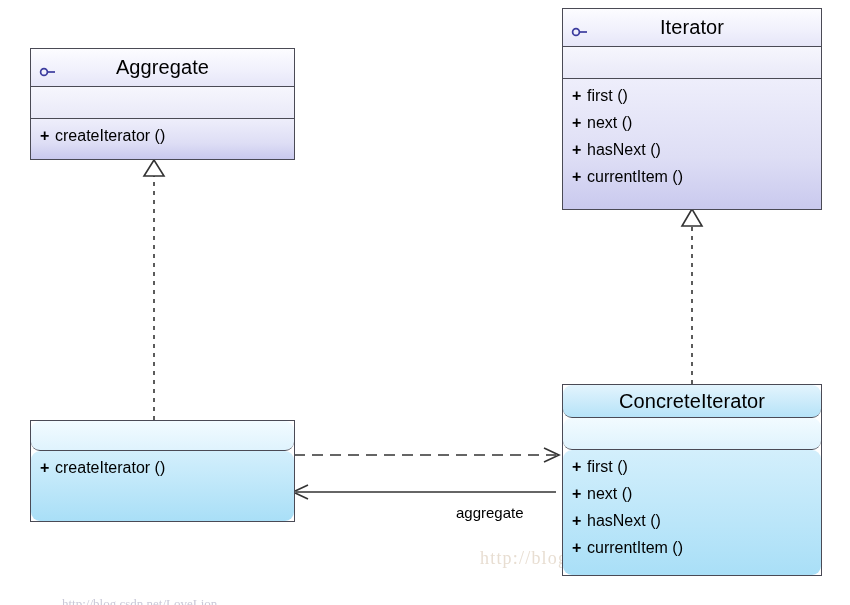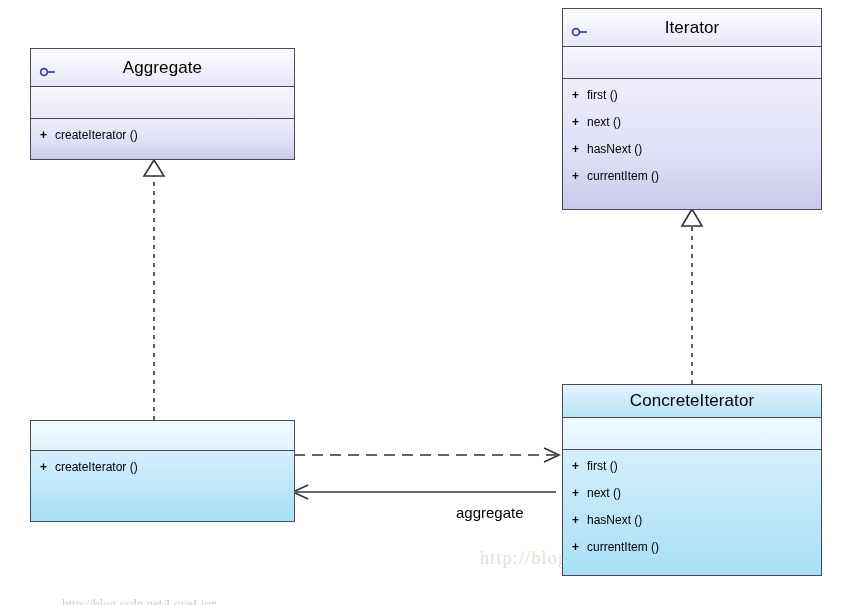--- a/index.html
+++ b/index.html
@@ -39,29 +39,29 @@
     justify-content: center;
   }
   .uml-box .compartment.attrs {
     border-bottom: 1.5px solid #4a4a55;
   }
   .uml-box .compartment.ops {
     padding-top: 3px;
   }
 
   .class-name {
-    font-size: 17px;
+    font-size: 20px;
     color: #000000;
     letter-spacing: 0.1px;
     text-align: center;
     width: 100%;
   }
 
   .member {
-    font-size: 12px;
+    font-size: 16px;
     color: #000000;
     padding: 1px 4px 1px 9px;
     white-space: nowrap;
     line-height: 25px;
   }
   .member .vis {
     display: inline-block;
     width: 15px;
     font-weight: bold;
   }
@@ -85,20 +85,21 @@
   }
   .theme-iface .compartment.attrs {
     background: linear-gradient(to bottom, #f6f6fd 0%, #e9e9f8 100%);
   }
   .theme-iface .compartment.ops {
     background: linear-gradient(to bottom, #eeeefb 0%, #dedef5 60%, #c9c9ee 100%);
   }
 
   .theme-concrete .compartment {
     background: linear-gradient(to bottom, #f4fbff 0%, #d8effc 100%);
+    border-radius: 9px;
   }
   .theme-concrete .compartment.title {
     background: linear-gradient(to bottom, #e3f4fd 0%, #b6e3f8 100%);
   }
   .theme-concrete .compartment.attrs {
     background: linear-gradient(to bottom, #f2fbff 0%, #dff3fd 100%);
   }
   .theme-concrete .compartment.ops {
     background: linear-gradient(to bottom, #d3effc 0%, #a9dff7 100%);
   }

